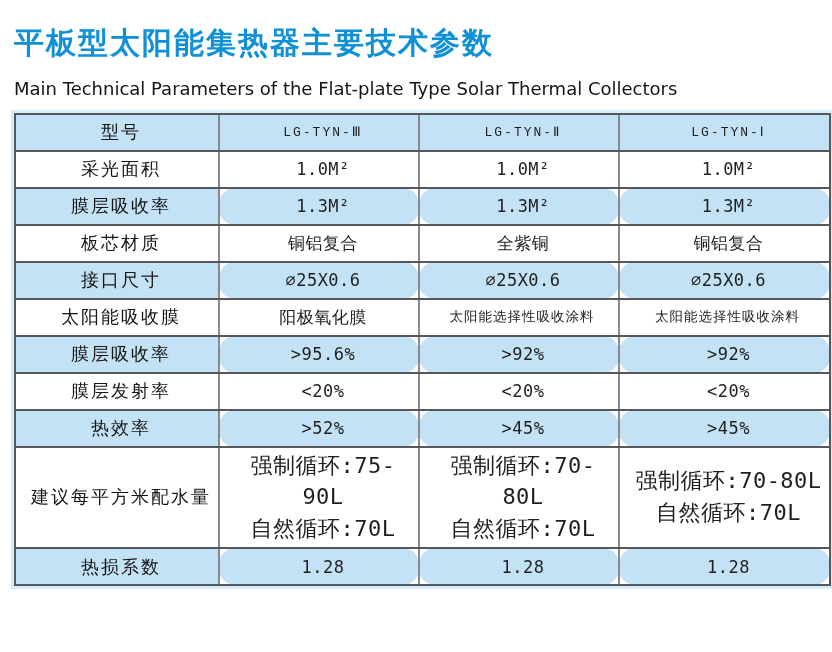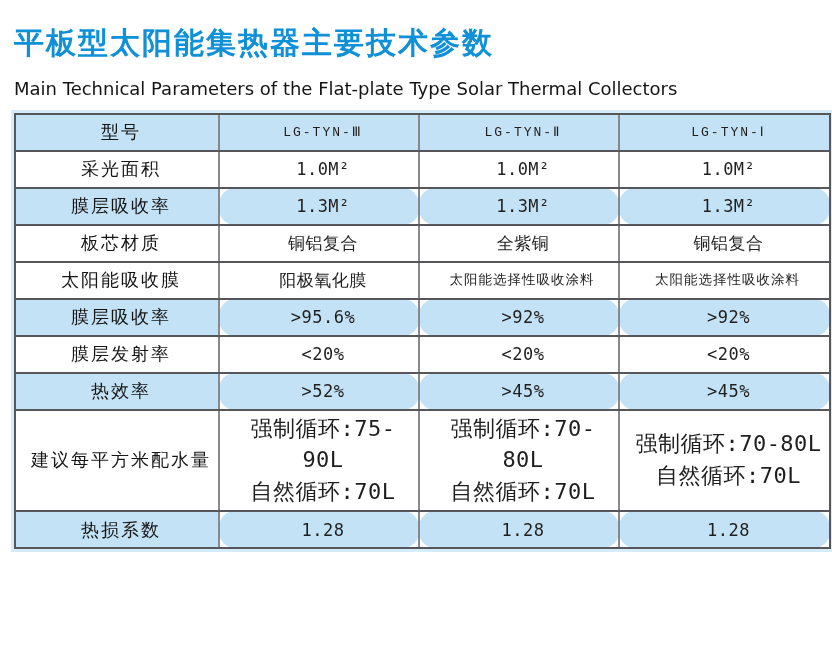--- a/index.html
+++ b/index.html
@@ -97,20 +97,26 @@
           <td class="row-value">1.3M²</td>
           <td class="row-value">1.3M²</td>
           <td class="row-value">1.3M²</td>
         </tr>
         <tr>
           <th class="row-label">板芯材质</th>
           <td class="row-value">铜铝复合</td>
           <td class="row-value">全紫铜</td>
           <td class="row-value">铜铝复合</td>
         </tr>
+        <tr class="shaded">
+          <th class="row-label">接口尺寸</th>
+          <td class="row-value">∅25X0.6</td>
+          <td class="row-value">∅25X0.6</td>
+          <td class="row-value">∅25X0.6</td>
+        </tr>
         <tr>
           <th class="row-label">太阳能吸收膜</th>
           <td class="row-value">阳极氧化膜</td>
           <td class="row-value small">太阳能选择性吸收涂料</td>
           <td class="row-value small">太阳能选择性吸收涂料</td>
         </tr>
         <tr class="shaded">
           <th class="row-label">膜层吸收率</th>
           <td class="row-value">&gt;95.6%</td>
           <td class="row-value">&gt;92%</td>

